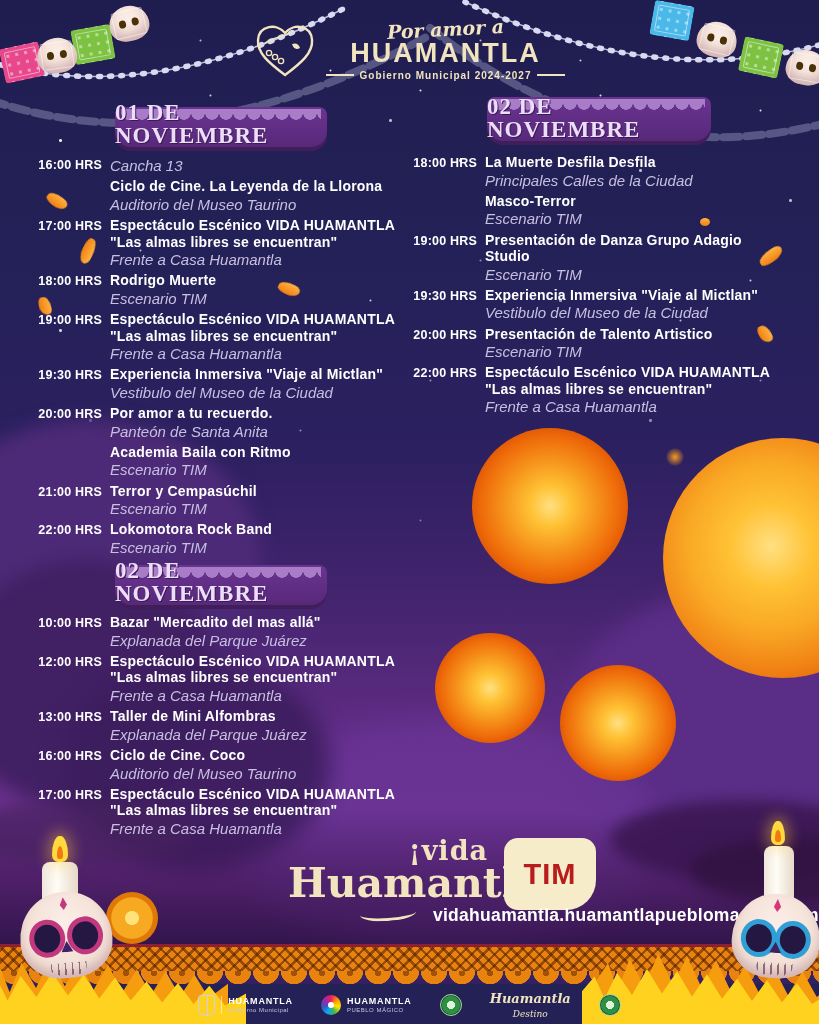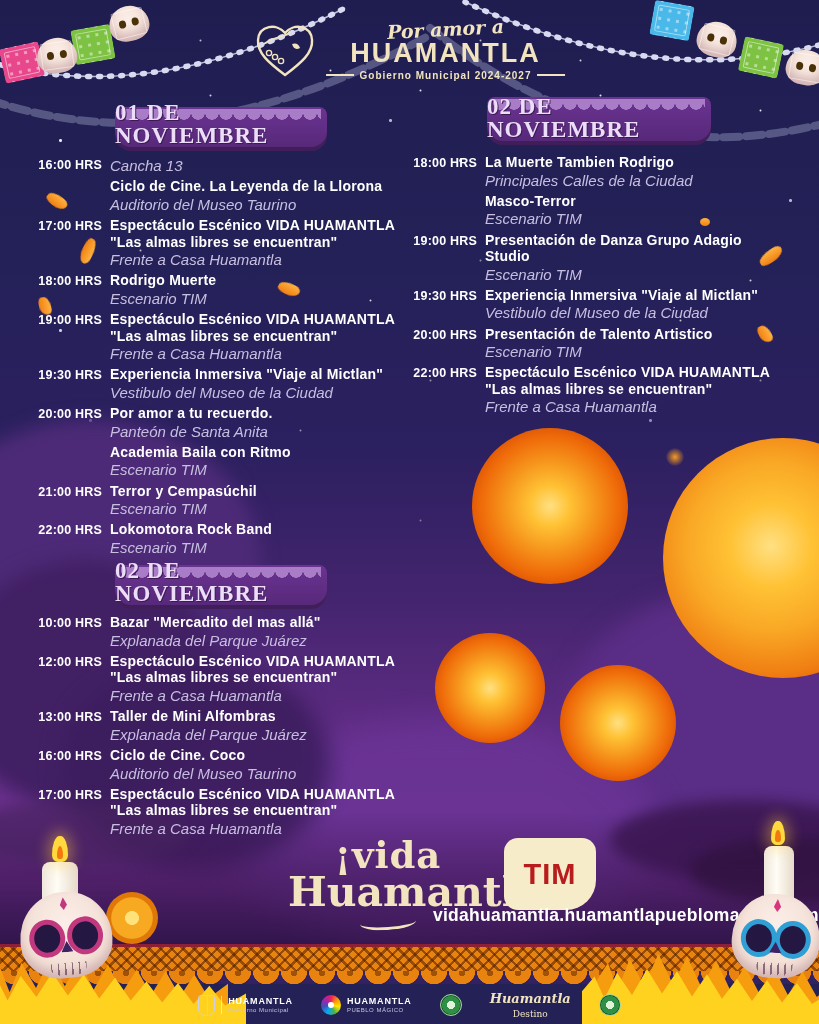--- a/index.html
+++ b/index.html
@@ -103,21 +103,21 @@
   .p1{left:46px;top:195px;transform:rotate(40deg);}
   .p2{left:75px;top:245px;transform:rotate(118deg);width:26px;}
   .p3{left:36px;top:300px;transform:rotate(80deg);width:18px;}
   .p4{left:278px;top:283px;transform:rotate(28deg);}
   .p5{left:758px;top:250px;transform:rotate(-32deg);width:26px;}
   .p6{left:756px;top:328px;transform:rotate(64deg);width:18px;}
   .p7{left:700px;top:218px;width:10px;height:8px;border-radius:50%;}
   
   .vida{position:absolute;left:288px;top:838px;width:200px;text-align:center;z-index:6;
     color:#f2e4be;font-family:"DejaVu Serif",serif;font-weight:bold;line-height:.95;}
-  .vida-l1{font-size:37px;letter-spacing:1px;}
+  .vida-l1{font-size:27px;letter-spacing:1px;text-align:right;}
   .vida-l2{font-size:41px;letter-spacing:0;}
   .vida-swirl{width:56px;height:12px;margin:3px auto 0;border-bottom:3px solid #f2e4be;
     border-radius:0 0 60% 60%;transform:rotate(-4deg);}
   .tim-badge{position:absolute;left:504px;top:838px;width:92px;height:72px;z-index:6;
     background:#f7ecca;border-radius:14px 14px 30px 14px;display:flex;align-items:center;justify-content:center;}
   .tim-badge span{font-weight:bold;font-size:29px;letter-spacing:1px;color:#b91c1c;}
   .website{position:absolute;left:0;top:905px;width:100%;text-align:right;z-index:6;
     font-weight:bold;font-size:17.5px;color:#fff;letter-spacing:.3px;}
   
   .candle{position:absolute;background:linear-gradient(90deg,#efe6dc,#fffdf6 42%,#e6d9c8);border-radius:8px;z-index:8;}
@@ -172,21 +172,21 @@
   .p-sub{font-size:6px;color:#c9c6e4;letter-spacing:.5px;}
   .crest{width:15px;height:19px;border:1.5px solid #cfd0e8;border-radius:3px 3px 7px 7px;position:relative;}
   .crest::after{content:"";position:absolute;left:50%;top:0;width:1px;height:100%;background:#cfd0e8;}
   .pinwheel{width:20px;height:20px;border-radius:50%;position:relative;
     background:conic-gradient(#e91e63,#ff9800,#ffe600,#4caf50,#03a9f4,#3f51b5,#9c27b0,#e91e63);}
   .pinwheel::after{content:"";position:absolute;left:7px;top:7px;width:6px;height:6px;border-radius:50%;background:#fff;}
   .seal{width:20px;height:20px;border-radius:50%;border:1px solid #a8d8a0;
     background:radial-gradient(circle,#dff3d8 0 28%,#2f8f46 30% 62%,#1c5c2e 64% 100%);}
   .destino{font-family:"DejaVu Serif",serif;color:#f2e4be;text-align:center;line-height:.9;}
   .destino .d1{font-style:italic;font-weight:bold;font-size:13px;}
-  .destino .d2{font-size:9px;}
+  .destino .d2{font-style:italic;font-size:9px;}
 </style>
 </head>
 <body>
 
 <div class="poster">
 
   <div class="stars"></div>
   <div class="stars2"></div>
 
   <div class="blob b1"></div>
@@ -385,21 +385,21 @@
   <div class="col col-right">
     <div class="banner">
       <i class="lace"></i>
       <span class="banner-text">02 DE NOVIEMBRE</span>
     </div>
     <div class="events">
 
         <div class="event-row">
           <div class="event-time">18:00 HRS</div>
           <div class="event-body">
-            <div class="event-title">La Muerte Tambien Rodrigo</div>
+            <div class="event-title">La Muerte Desfila Desfila</div>
             <div class="event-location">Principales Calles de la Ciudad</div>
           </div>
         </div>
 
         <div class="event-row">
           <div class="event-time"></div>
           <div class="event-body">
             <div class="event-title">Masco-Terror</div>
             <div class="event-location">Escenario TIM</div>
           </div>

